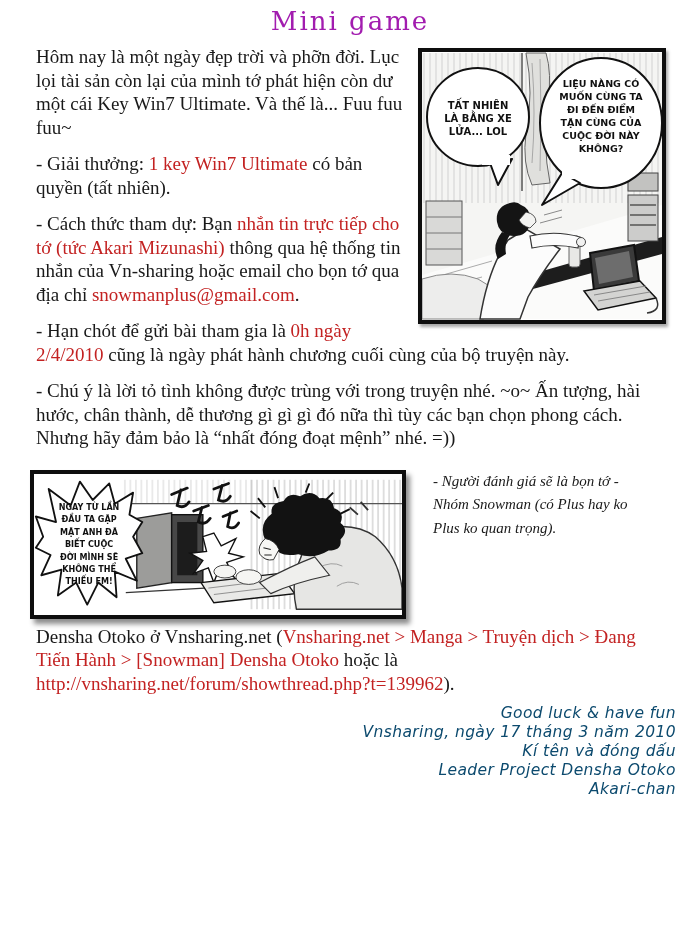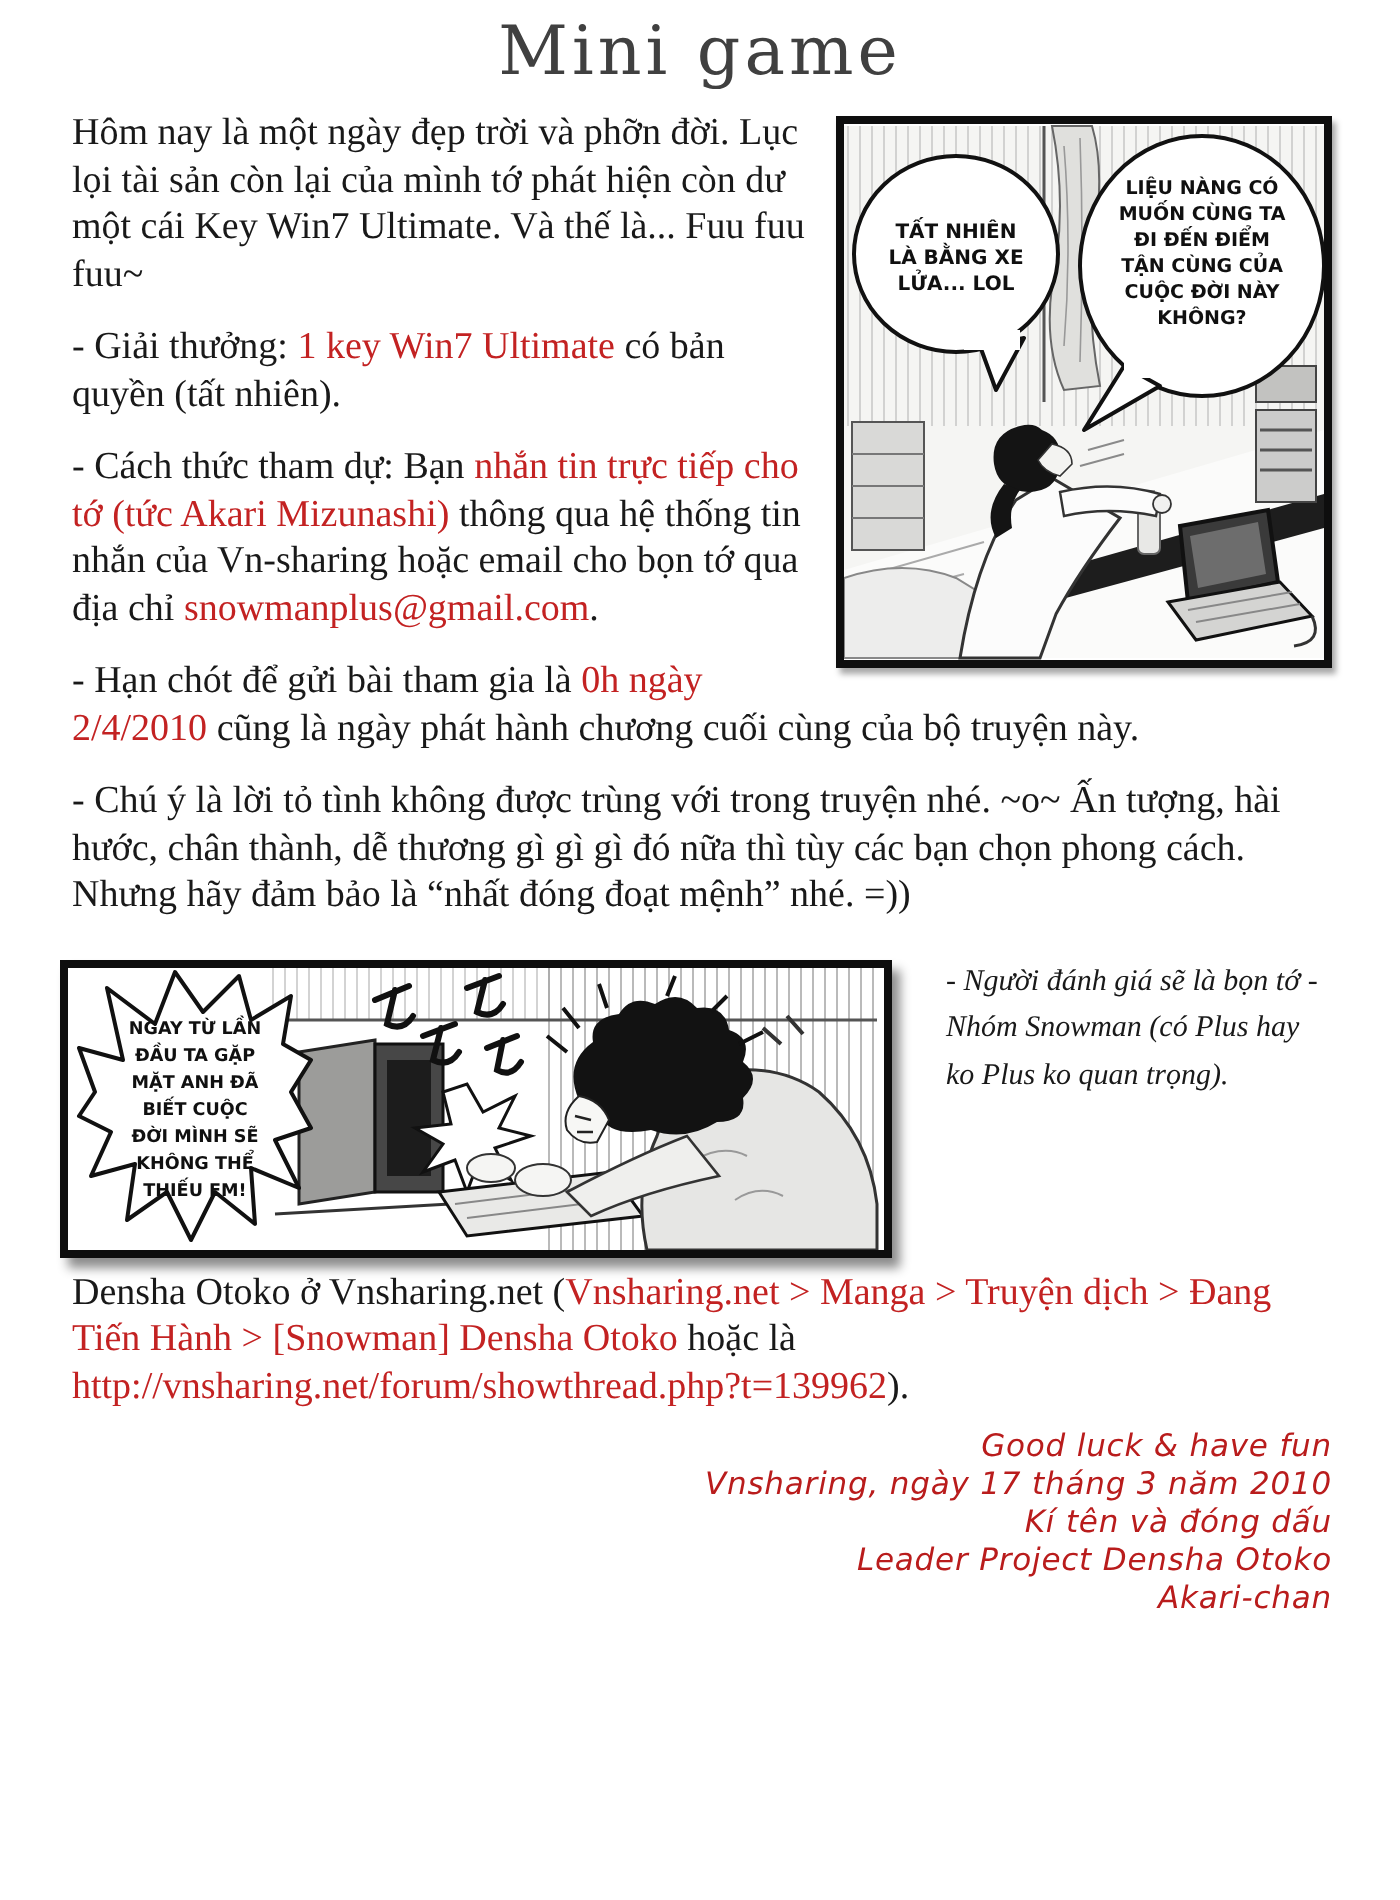--- a/index.html
+++ b/index.html
@@ -1,31 +1,31 @@
 <!DOCTYPE html>
 <html><head>
 <meta charset="utf-8">
 <style>
   html,body{margin:0;padding:0;}
   body{width:700px;height:950px;background:#ffffff;font-family:"Liberation Serif",serif;color:#191919;overflow:hidden;}
   .page{position:relative;width:700px;height:950px;background:#ffffff;}
-  .title{text-align:center;font-family:"DejaVu Serif",serif;font-weight:400;font-size:34px;letter-spacing:2px;color:#404040;margin:6px 0 9px 0;}
+  .title{text-align:center;font-family:"DejaVu Serif",serif;font-weight:400;font-size:26px;letter-spacing:2px;color:#a21caf;margin:6px 0 9px 0;}
   .content{padding:0 34px 0 36px;font-size:19px;line-height:23.5px;}
   .content p{margin:0 0 13px 0;}
   .red{color:#c32222;}
   .redi{color:#c32222;}
   .panel-top{float:right;width:248px;height:276px;margin:3px 0 11px 12px;border:4px solid #0e0e0e;box-sizing:border-box;background:#fff;box-shadow:2px 3px 3px rgba(0,0,0,.35);}
   .panel-top svg,.panel-bottom svg{display:block;width:100%;height:100%;}
   .bubble-txt{font-family:"DejaVu Sans",sans-serif;font-weight:bold;fill:#101010;}
   .bottom-row{display:flex;align-items:flex-start;padding:0 34px 0 30px;margin-top:20px;}
-  .panel-bottom{flex:none;width:416px;height:149px;border:4px solid #0e0e0e;box-sizing:border-box;background:#fff;box-shadow:4px 5px 5px rgba(0,0,0,.45);}
+  .panel-bottom{flex:none;width:376px;height:149px;border:4px solid #0e0e0e;box-sizing:border-box;background:#fff;box-shadow:4px 5px 5px rgba(0,0,0,.45);}
   .bottom-col{margin-left:27px;width:205px;font-size:15px;line-height:23.5px;font-style:italic;}
   .bottom-col p{margin:0 0 13px 0;}
   .topic-par{padding:0 34px 0 36px;margin-top:6px;font-size:19px;line-height:23.5px;}
-  .signature{text-align:right;padding-right:34px;margin-top:9px;font-family:"DejaVu Sans",sans-serif;font-style:italic;font-size:15.5px;line-height:19px;color:#b91c1c;letter-spacing:.4px;}
+  .signature{text-align:right;padding-right:24px;margin-top:9px;font-family:"DejaVu Sans",sans-serif;font-style:italic;font-size:15.5px;line-height:19px;color:#0c4a6e;letter-spacing:.4px;}
   .signature div{white-space:nowrap;}
 </style>
 </head>
 <body>
 
 <div class="page">
 
   <div class="title">Mini game</div>
 
   <div class="content">

